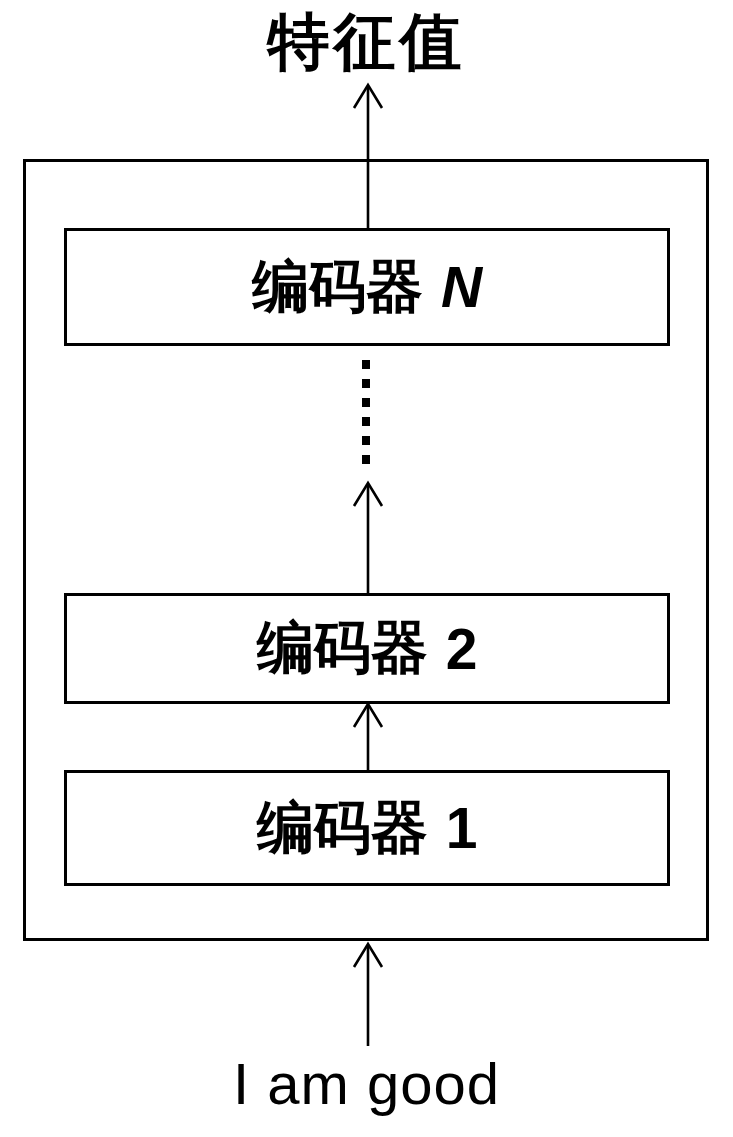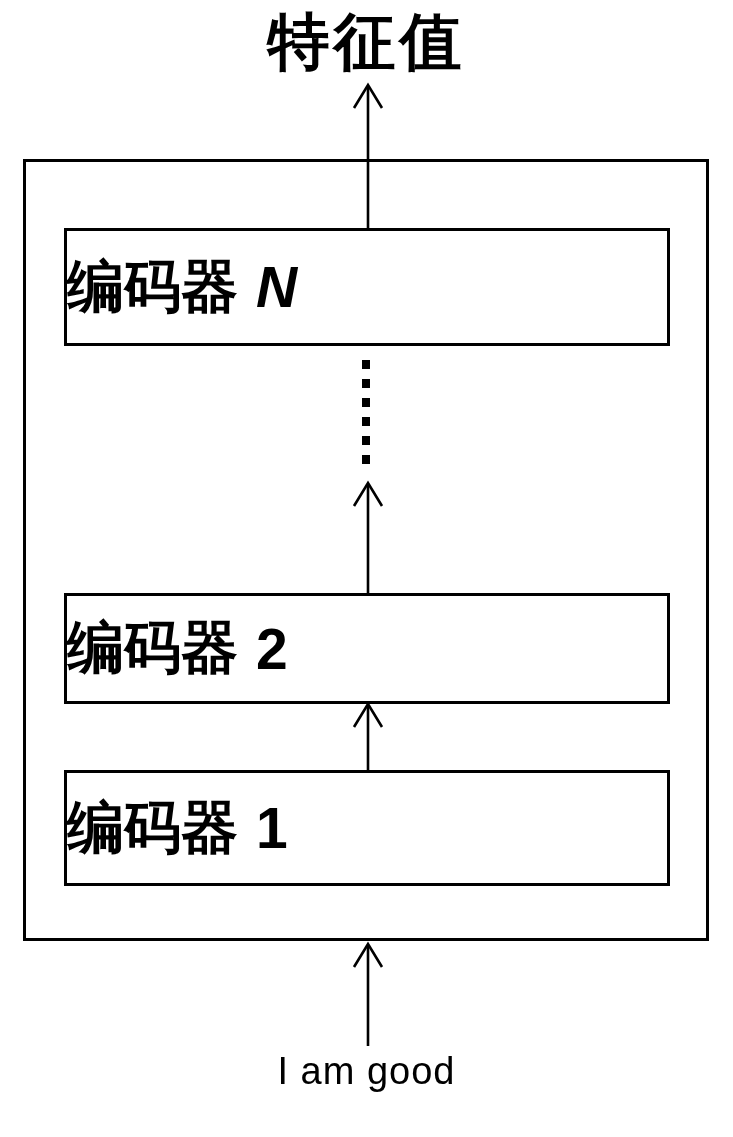--- a/index.html
+++ b/index.html
@@ -23,40 +23,41 @@
     white-space: nowrap;
   }
   .output-label {
     top: 0px;
     font-size: 62px;
     letter-spacing: 4px;
     font-weight: 700;
   }
   .input-label {
     top: 1050px;
-    font-size: 38px;
+    font-size: 58px;
     letter-spacing: 1px;
   }
   .box {
     position: absolute;
     box-sizing: border-box;
     border: 3px solid #000000;
     background: #ffffff;
   }
   .outer-box {
     left: 23px;
     top: 159px;
     width: 686px;
     height: 782px;
   }
   .encoder {
     left: 64px;
     width: 606px;
     display: flex;
     align-items: center;
+    justify-content: center;
     font-size: 57px;
     font-weight: 600;
   }
   .encoder-top    { top: 228px; height: 118px; }
   .encoder-middle { top: 593px; height: 111px; }
   .encoder-bottom { top: 770px; height: 116px; }
   .encoder .index { margin-left: 18px; font-weight: 600; }
   .encoder .index.italic { font-style: italic; }
   .arrow {
     position: absolute;

